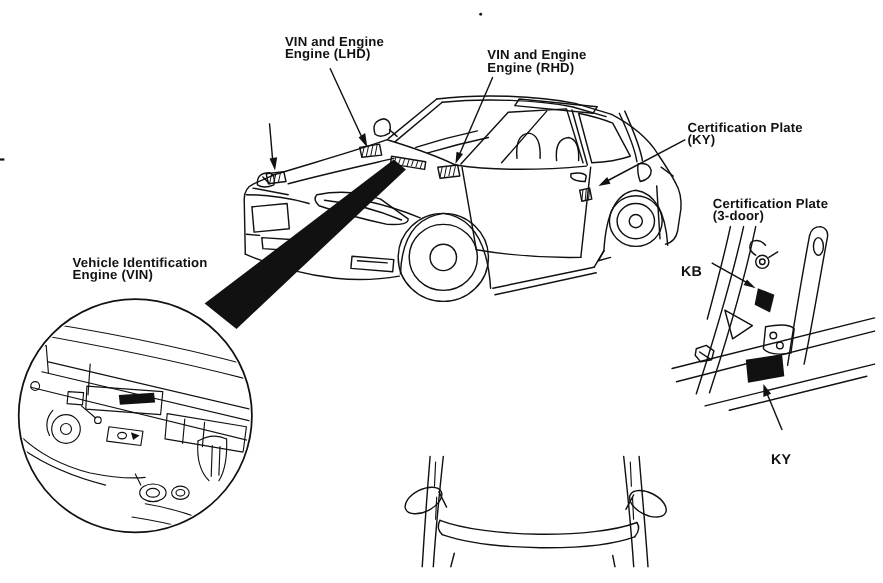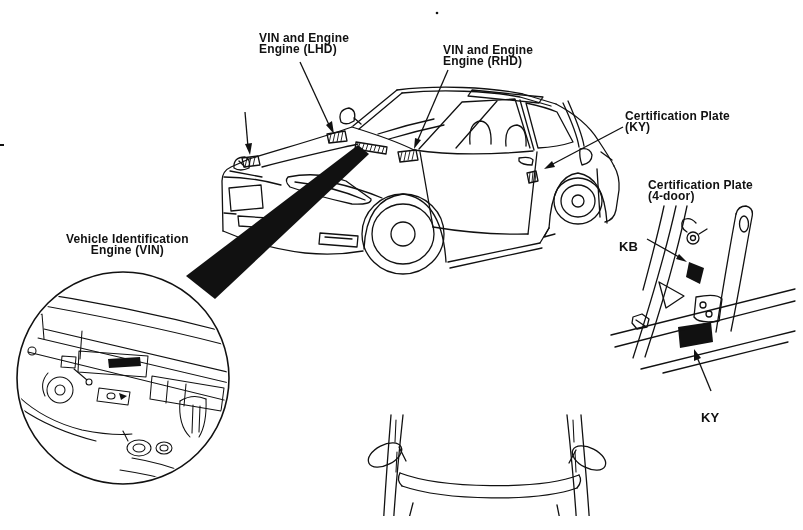--- a/index.html
+++ b/index.html
@@ -263,29 +263,29 @@
 </div>
 
 
 <div class="lbl" style="left:625px;top:111px;">
   <span>Certification Plate</span>
   <span>(KY)</span>
 </div>
 
 <div class="lbl" style="left:648px;top:180px;">
   <span>Certification Plate</span>
-  <span>(4-door)</span>
+  <span>(3-door)</span>
 </div>
 
 <div class="lbl code" style="left:619px;top:223px;">
   <span>KB</span>
 </div>
 
 <div class="lbl code" style="left:701px;top:394px;">
   <span>KY</span>
 </div>
 
-<div class="lbl" style="left:66px;top:234px;text-align:center;">
+<div class="lbl" style="left:66px;top:234px;">
   <span>Vehicle Identification</span>
   <span>Engine (VIN)</span>
 </div>
 
 </div>
 
 </body></html>

